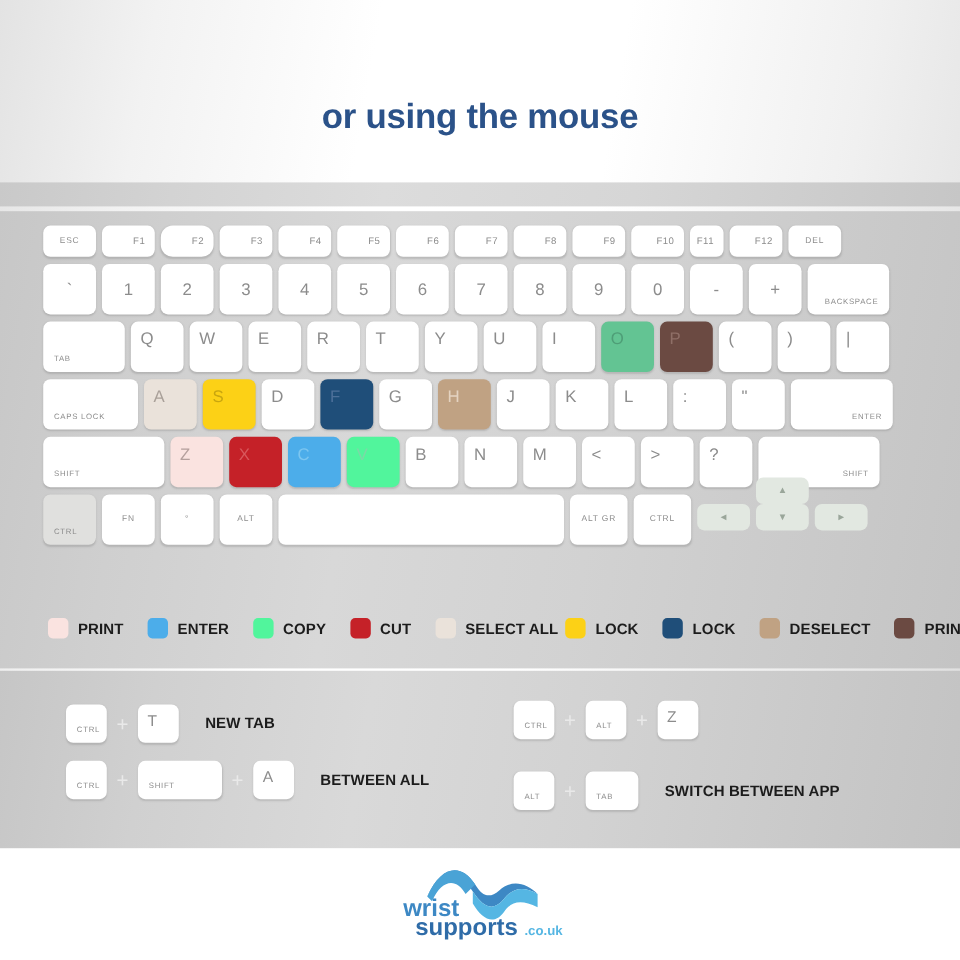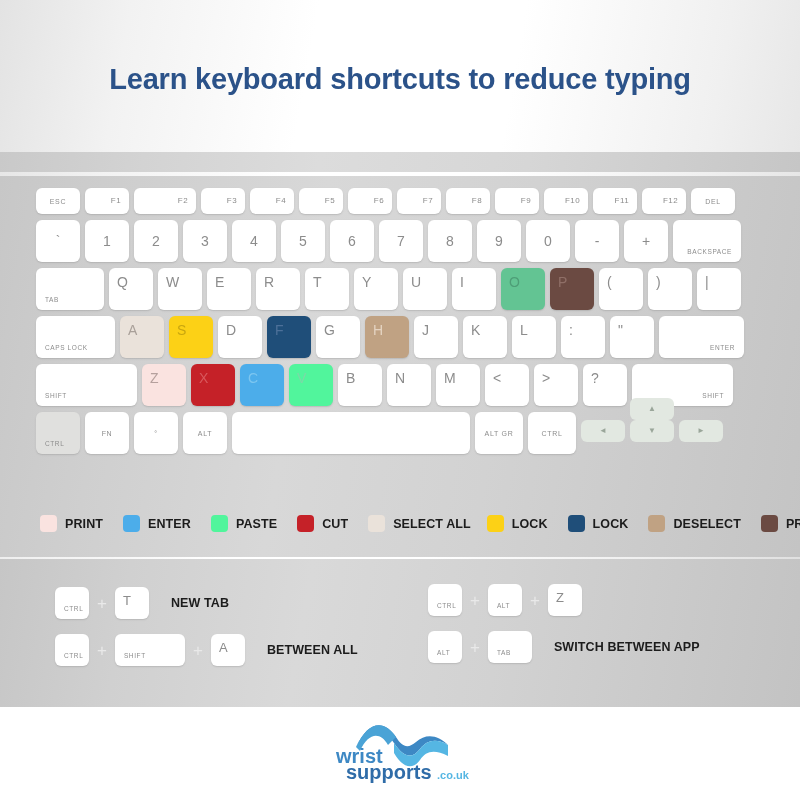--- a/index.html
+++ b/index.html
@@ -150,36 +150,37 @@
     display: flex; align-items: center; justify-content: center;
   }
   .logo { position: relative; width: 148px; height: 58px; }
   .logo svg { display: block; }
 </style>
 </head>
 <body>
 
 <div class="title-area">
   <div class="title">
-    <span>Learn keyboard shortcuts to reduce typing</span><br>
+    <br>
+    <span>or using the mouse</span>
   </div>
 </div>
 
 <div class="band"></div>
 
 <div class="kb-panel">
   <div class="kb-rows" id="kb-rows">
       <div class="krow" style="margin-bottom: 6px;">
         <div class="key cs" style="width: 44px; height: 26px; margin-right: 5px;">
           <span class="lbl">ESC</span>
         </div>
         <div class="key rm" style="width: 44px; height: 26px; margin-right: 5px;">
           <span class="lbl">F1</span>
         </div>
-        <div class="key rm" style="width: 62px; height: 26px; margin-right: 5px;">
+        <div class="key rm" style="width: 44px; height: 26px; margin-right: 5px; border-radius: 10px;">
           <span class="lbl">F2</span>
         </div>
         <div class="key rm" style="width: 44px; height: 26px; margin-right: 5px;">
           <span class="lbl">F3</span>
         </div>
         <div class="key rm" style="width: 44px; height: 26px; margin-right: 5px;">
           <span class="lbl">F4</span>
         </div>
         <div class="key rm" style="width: 44px; height: 26px; margin-right: 5px;">
           <span class="lbl">F5</span>
@@ -192,21 +193,21 @@
         </div>
         <div class="key rm" style="width: 44px; height: 26px; margin-right: 5px;">
           <span class="lbl">F8</span>
         </div>
         <div class="key rm" style="width: 44px; height: 26px; margin-right: 5px;">
           <span class="lbl">F9</span>
         </div>
         <div class="key rm" style="width: 44px; height: 26px; margin-right: 5px;">
           <span class="lbl">F10</span>
         </div>
-        <div class="key rm" style="width: 44px; height: 26px; margin-right: 5px; text-align: right;">
+        <div class="key rm" style="width: 28px; height: 26px; margin-right: 5px; text-align: right;">
           <span class="lbl">F11</span>
         </div>
         <div class="key rm" style="width: 44px; height: 26px; margin-right: 5px;">
           <span class="lbl">F12</span>
         </div>
         <div class="key cs" style="width: 44px; height: 26px; margin-right: 5px;">
           <span class="lbl">DEL</span>
         </div>
       </div>
       <div class="krow" style="margin-bottom: 6px;">
@@ -420,27 +421,27 @@
     <div class="leg-item" style="margin-right: 20px;">
       <div class="leg-swatch" style="background: rgb(250, 227, 224);"></div>
       <div class="leg-label">PRINT</div>
     </div>
     <div class="leg-item" style="margin-right: 20px;">
       <div class="leg-swatch" style="background: rgb(76, 173, 234);"></div>
       <div class="leg-label">ENTER</div>
     </div>
     <div class="leg-item" style="margin-right: 20px;">
       <div class="leg-swatch" style="background: rgb(81, 245, 156);"></div>
-      <div class="leg-label">PASTE</div>
+      <div class="leg-label">COPY</div>
     </div>
     <div class="leg-item" style="margin-right: 20px;">
       <div class="leg-swatch" style="background: rgb(197, 33, 40);"></div>
       <div class="leg-label">CUT</div>
     </div>
-    <div class="leg-item" style="margin-right: 16px; text-align: right;">
+    <div class="leg-item" style="margin-right: 6px; text-align: right;">
       <div class="leg-swatch" style="background: rgb(234, 226, 218);"></div>
       <div class="leg-label">SELECT ALL</div>
     </div>
     <div class="leg-item" style="margin-right: 20px;">
       <div class="leg-swatch" style="background: rgb(252, 209, 22);"></div>
       <div class="leg-label">LOCK</div>
     </div>
     <div class="leg-item" style="margin-right: 20px;">
       <div class="leg-swatch" style="background: rgb(31, 78, 121);"></div>
       <div class="leg-label">LOCK</div>
@@ -487,21 +488,21 @@
         </div>
         <span class="plus">+</span>
         <div class="sc-key bl" style="width: 34px; height: 32px;">
           <span class="lbl">ALT</span>
         </div>
         <span class="plus">+</span>
         <div class="sc-key tl" style="width: 34px; height: 32px;">
           <span class="lbl">Z</span>
         </div>
       </div>
-      <div class="sc-row" style="left: 428px; top: 72px;">
+      <div class="sc-row" style="left: 428px; top: 84px;">
         <div class="sc-key bl" style="width: 34px; height: 32px;">
           <span class="lbl">ALT</span>
         </div>
         <span class="plus">+</span>
         <div class="sc-key bl" style="width: 44px; height: 32px;">
           <span class="lbl">TAB</span>
         </div>
         <div class="sc-text">SWITCH BETWEEN APP</div>
       </div>
     </div>

